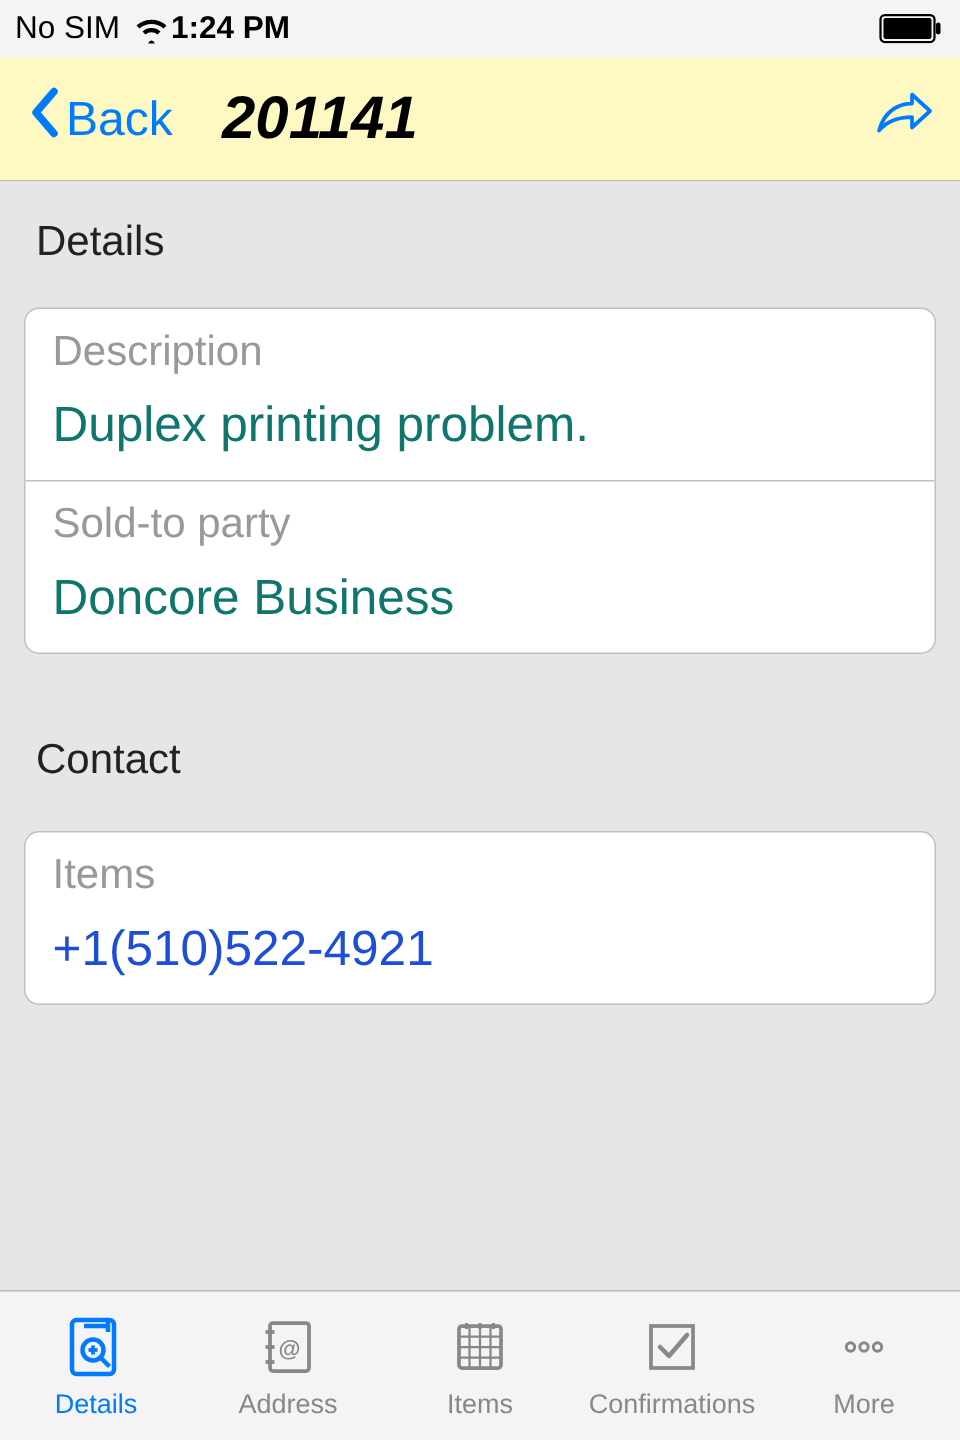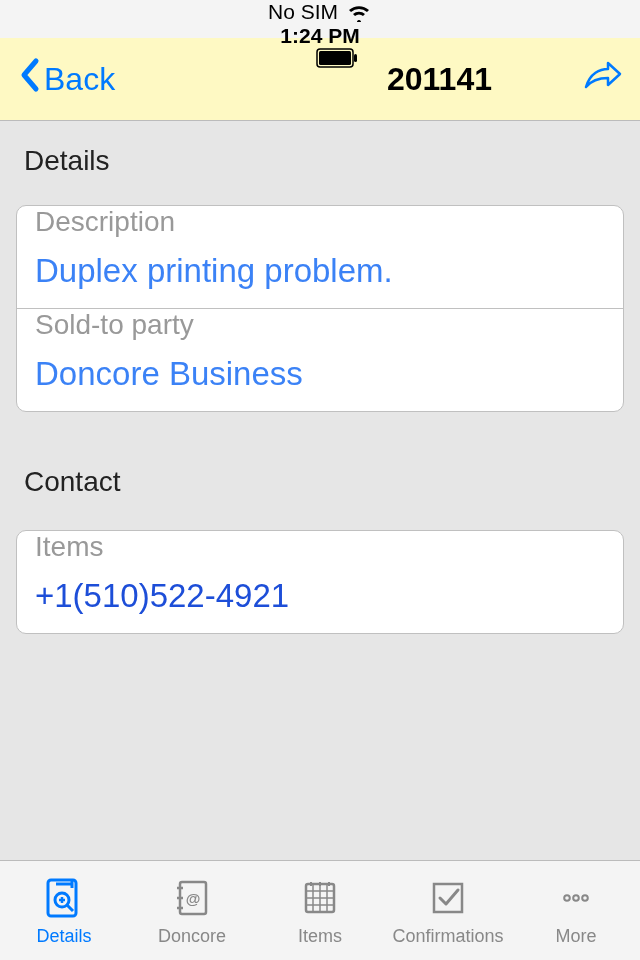--- a/index.html
+++ b/index.html
@@ -13,40 +13,39 @@
     }
     .status-bar {
       height: 38px;
       background: #f4f4f4;
       display: flex;
       align-items: center;
       padding: 0 10px;
       font-size: 21px;
       font-weight: 500;
       color: #000;
-      flex-direction: column;
     }
     .status-left { flex: 0 0 auto; display: flex; align-items: center; gap: 8px;}
     .status-center { flex: 1; text-align: left; font-weight: 600;}
     .status-right { flex: 0 0 auto; display: flex; align-items: center; justify-content: flex-end; width: 80px;}
     .wifi-icon svg { display: block; }
     .battery-icon svg { display: block; }
 
     .nav-bar {
       height: 83px;
       background: #fef9c3;
       display: flex;
       align-items: center;
       padding: 0 18px;
       border-bottom: 1px solid #bbb;
     }
     .nav-left { flex: 0 0 130px; display: flex; align-items: center; }
     .back-btn { display: flex; align-items: center; color: #007aff; font-size: 32px; font-weight: 300; cursor: pointer; }
     .back-chevron { margin-right: 4px; }
-    .nav-title { flex: 1; text-align: right; font-size: 32px; font-weight: 700; color: #000; }
+    .nav-title { flex: 1; text-align: left; font-size: 40px; font-weight: 700; color: #000; font-style: italic; }
     .nav-right { flex: 0 0 130px; display: flex; justify-content: flex-end; align-items: center; }
     .share-btn { color: #007aff; cursor: pointer; }
 
     .content {
       position: absolute;
       top: 121px;
       bottom: 100px;
       left: 0; right: 0;
       overflow: hidden;
       background: #e6e6e6;
@@ -58,33 +57,33 @@
       font-weight: 400;
     }
     .card {
       background: #fff;
       margin: 12px 16px 30px 16px;
       border: 1px solid #c0c0c0;
       border-radius: 10px;
     }
     .card-first { margin-top: 8px; }
     .card-row {
-      padding: 0 18px 18px 18px;
+      padding: 12px 18px 18px 18px;
       border-bottom: 1px solid #c0c0c0;
     }
     .card-row:last-child { border-bottom: none; }
     .field-label {
       font-size: 28px;
       color: #999;
       margin-bottom: 14px;
       font-weight: 400;
     }
     .field-value {
       font-size: 33px;
-      color: #3b82f6;
+      color: #0f766e;
       font-weight: 400;
     }
     .field-value.link { color: #1d4ed8; }
 
     .tab-bar {
       position: absolute;
       bottom: 0; left: 0; right: 0;
       height: 100px;
       background: #f4f4f4;
       border-top: 1px solid #bbb;
@@ -194,21 +193,21 @@
   <div class="tab">
     <div class="tab-icon">
       <svg width="44" height="44" viewBox="0 0 44 44">
           <rect x="10" y="6" width="26" height="32" rx="2" fill="none" stroke="#888" stroke-width="2.5"></rect>
           <line x1="7" y1="12" x2="13" y2="12" stroke="#888" stroke-width="2.5"></line>
           <line x1="7" y1="22" x2="13" y2="22" stroke="#888" stroke-width="2.5"></line>
           <line x1="7" y1="32" x2="13" y2="32" stroke="#888" stroke-width="2.5"></line>
           <text x="23" y="28" font-size="15" fill="#888" font-weight="600" text-anchor="middle">@</text>
         </svg>
     </div>
-    <div class="tab-label">Doncore</div>
+    <div class="tab-label">Address</div>
   </div>
   <div class="tab">
     <div class="tab-icon">
       <svg width="44" height="44" viewBox="0 0 44 44">
           <rect x="8" y="8" width="28" height="28" rx="2" fill="none" stroke="#888" stroke-width="2.5"></rect>
         <line x1="8" y1="15" x2="36" y2="15" stroke="#888" stroke-width="1.5"></line>
         <line x1="8" y1="22" x2="36" y2="22" stroke="#888" stroke-width="1.5"></line>
         <line x1="8" y1="29" x2="36" y2="29" stroke="#888" stroke-width="1.5"></line>
         <line x1="15" y1="8" x2="15" y2="36" stroke="#888" stroke-width="1.5"></line>
         <line x1="22" y1="8" x2="22" y2="36" stroke="#888" stroke-width="1.5"></line>

